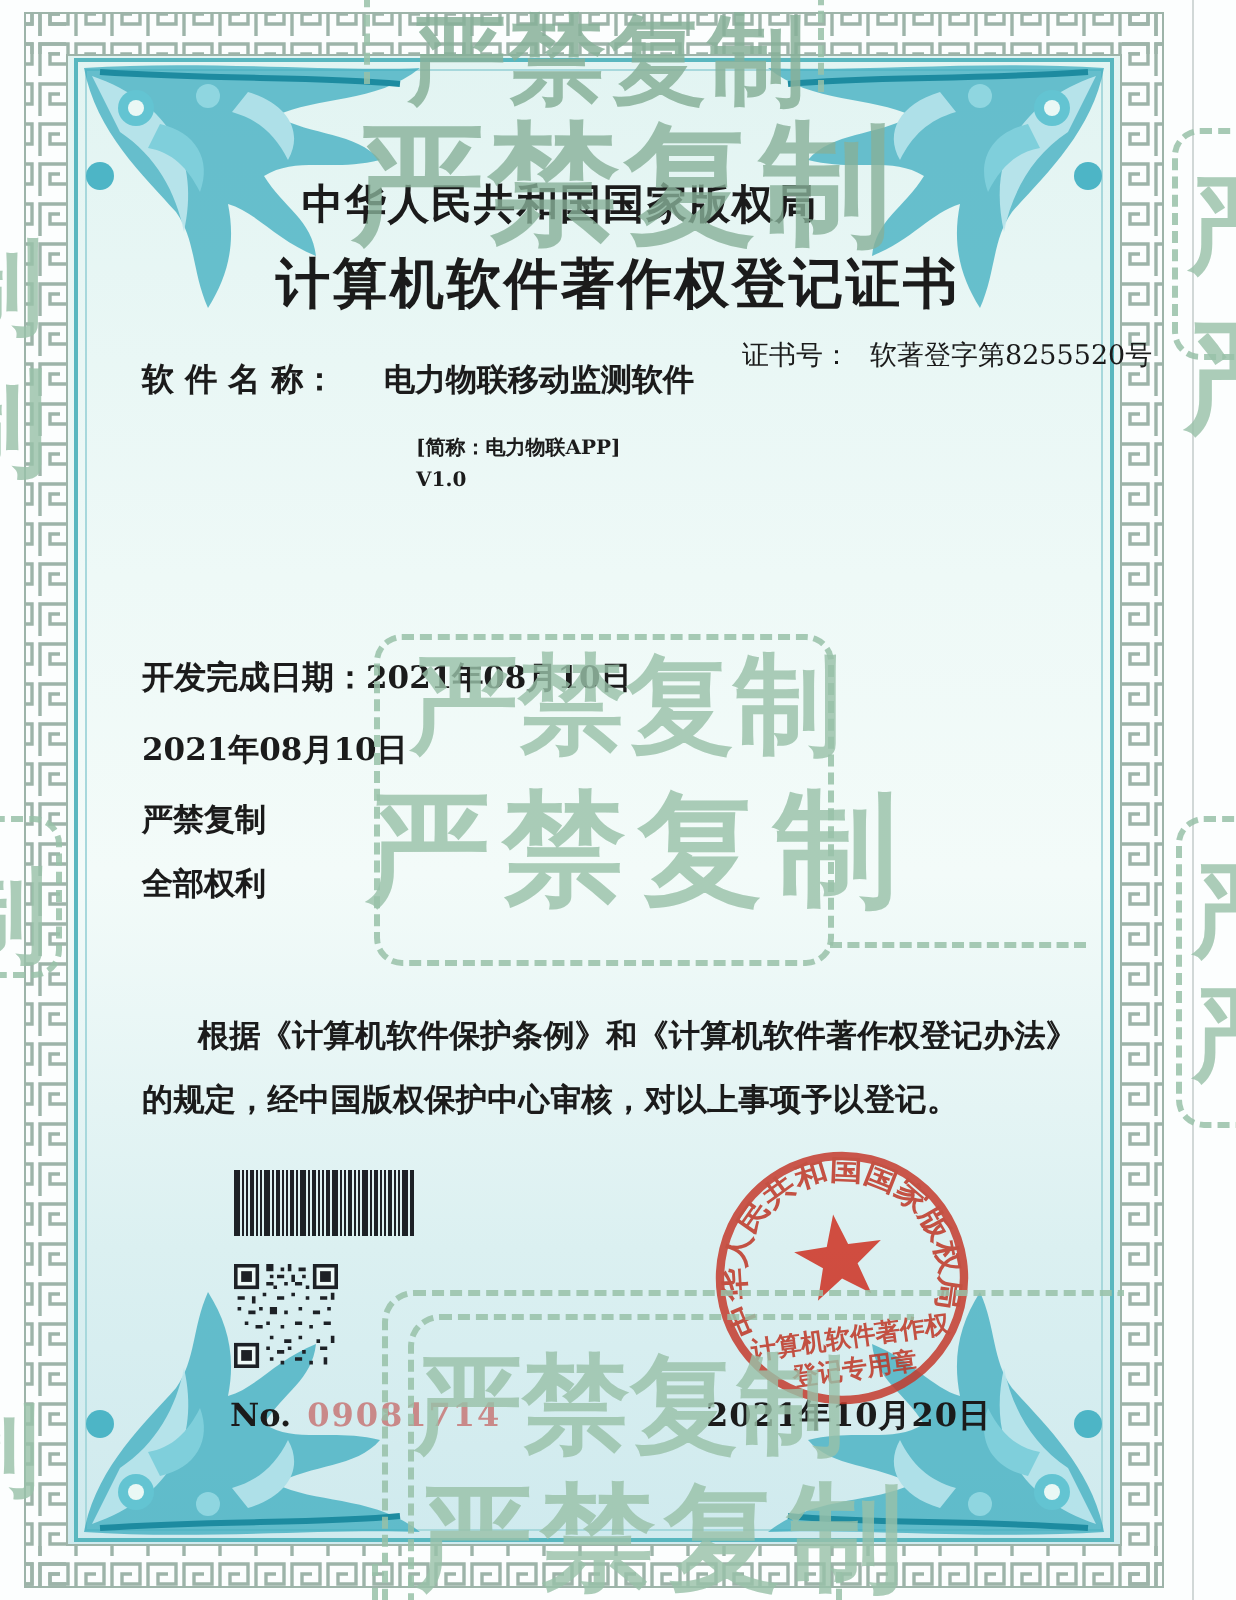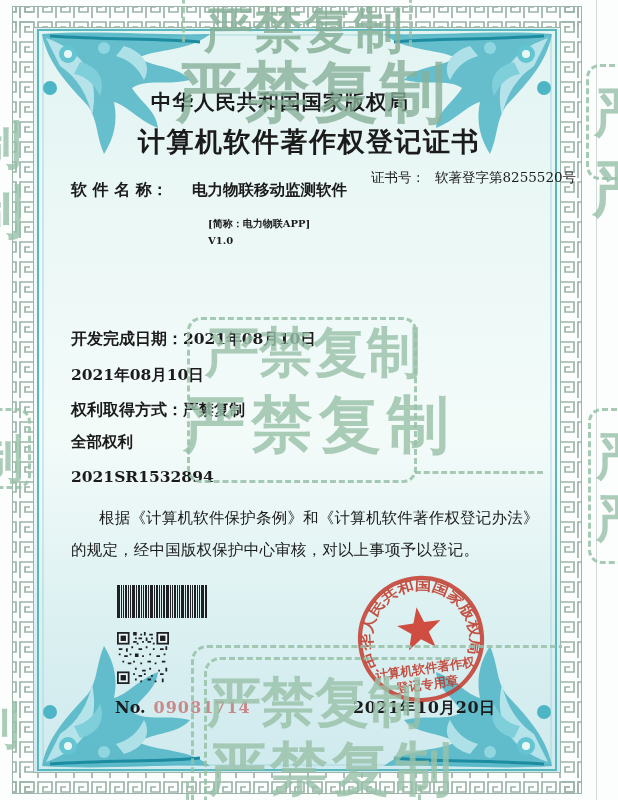--- a/index.html
+++ b/index.html
@@ -13,21 +13,21 @@
   .title1{position:absolute;left:0;top:88px;width:560px;text-align:center;
           font-size:20.5px;font-weight:bold;letter-spacing:1px;}
   .title2{position:absolute;left:0;top:124px;width:480px;text-align:right;
           font-size:27px;font-weight:bold;letter-spacing:1.5px;}
   .certno{position:absolute;left:371px;top:169px;font-size:13.5px;font-weight:normal;white-space:pre;}
   .row{position:absolute;left:71px;display:flex;font-weight:bold;}
   .row .lbl{display:inline-block;width:112px;font-size:16px;white-space:pre;flex:0 0 112px;}
   .row .val{font-size:15.5px;white-space:pre;}
   .val-indent{margin-left:9px;}
   .subline{position:absolute;left:208px;font-size:10px;font-weight:bold;white-space:pre;}
-  .statement{position:absolute;left:71px;top:502px;width:480px;font-size:15.5px;font-weight:normal;
+  .statement{position:absolute;left:71px;top:502px;width:480px;font-size:15.5px;font-weight:bold;
              line-height:32px;text-indent:28px;letter-spacing:.2px;}
   .serial{position:absolute;left:99px;top:698px;font-size:16px;font-weight:bold;margin-left:16px;}
   .serial .num{color:#c98989;letter-spacing:1px;margin-left:8px;font-weight:bold;}
   .issue-date{position:absolute;left:353px;top:698px;font-size:16px;font-weight:bold;letter-spacing:.5px;z-index:11;}
   .barcode{position:absolute;left:117px;top:585px;}
   .qrcode{position:absolute;left:117px;top:632px;}
   .seal{position:absolute;left:341px;top:559px;z-index:12;opacity:.84;}
 
   
   .wm{position:absolute;z-index:30;font-family:"DejaVu Sans","Liberation Sans",sans-serif;
@@ -101,28 +101,26 @@
     </div>
 
     <div class="row" style="top:329px">
       <span class="lbl">开发完成日期：</span>
       <span class="val">2021年08月10日</span>
     </div>
     <div class="row" style="top:365px">
       <span class="val">2021年08月10日</span>
     </div>
     <div class="row" style="top:400px">
-      <span class="lbl">权利取得方式：</span>
       <span class="val">严禁复制</span>
     </div>
     <div class="row" style="top:432px">
       <span class="val">全部权利</span>
     </div>
     <div class="row" style="top:467px">
-      <span class="val">2021SR1532894</span>
     </div>
 
     <div class="statement">根据《计算机软件保护条例》和《计算机软件著作权登记办法》的规定，经中国版权保护中心审核，对以上事项予以登记。</div>
 
     <svg class="barcode" width="90" height="33" viewBox="0 0 90 33">
       <path fill="#1d2126" d="M0 0h3v33H-0z M4 0h1v33H4z M6 0h1v33H6z M8 0h2v33H8z M11 0h1v33h-1z M13 0h1v33h-1z M15 0h3v33h-3z M19 0h1v33h-1z M21 0h2v33h-2z M24 0h1v33h-1z M26 0h1v33h-1z M28 0h2v33h-2z M31 0h1v33h-1z M33 0h3v33h-3z M37 0h1v33h-1z M39 0h2v33h-2z M42 0h1v33h-1z M44 0h1v33h-1z M46 0h2v33h-2z M49 0h3v33h-3z M53 0h1v33h-1z M55 0h1v33h-1z M57 0h2v33h-2z M60 0h1v33h-1z M62 0h1v33h-1z M64 0h3v33h-3z M68 0h1v33h-1z M70 0h2v33h-2z M73 0h1v33h-1z M75 0h1v33h-1z M77 0h2v33h-2z M80 0h1v33h-1z M82 0h1v33h-1z M84 0h3v33h-3z M88 0h2v33h-2z"></path>
     </svg>
 
     <svg class="qrcode" width="52" height="52" viewBox="0 0 29 29">
       <g fill="#1d2126">

